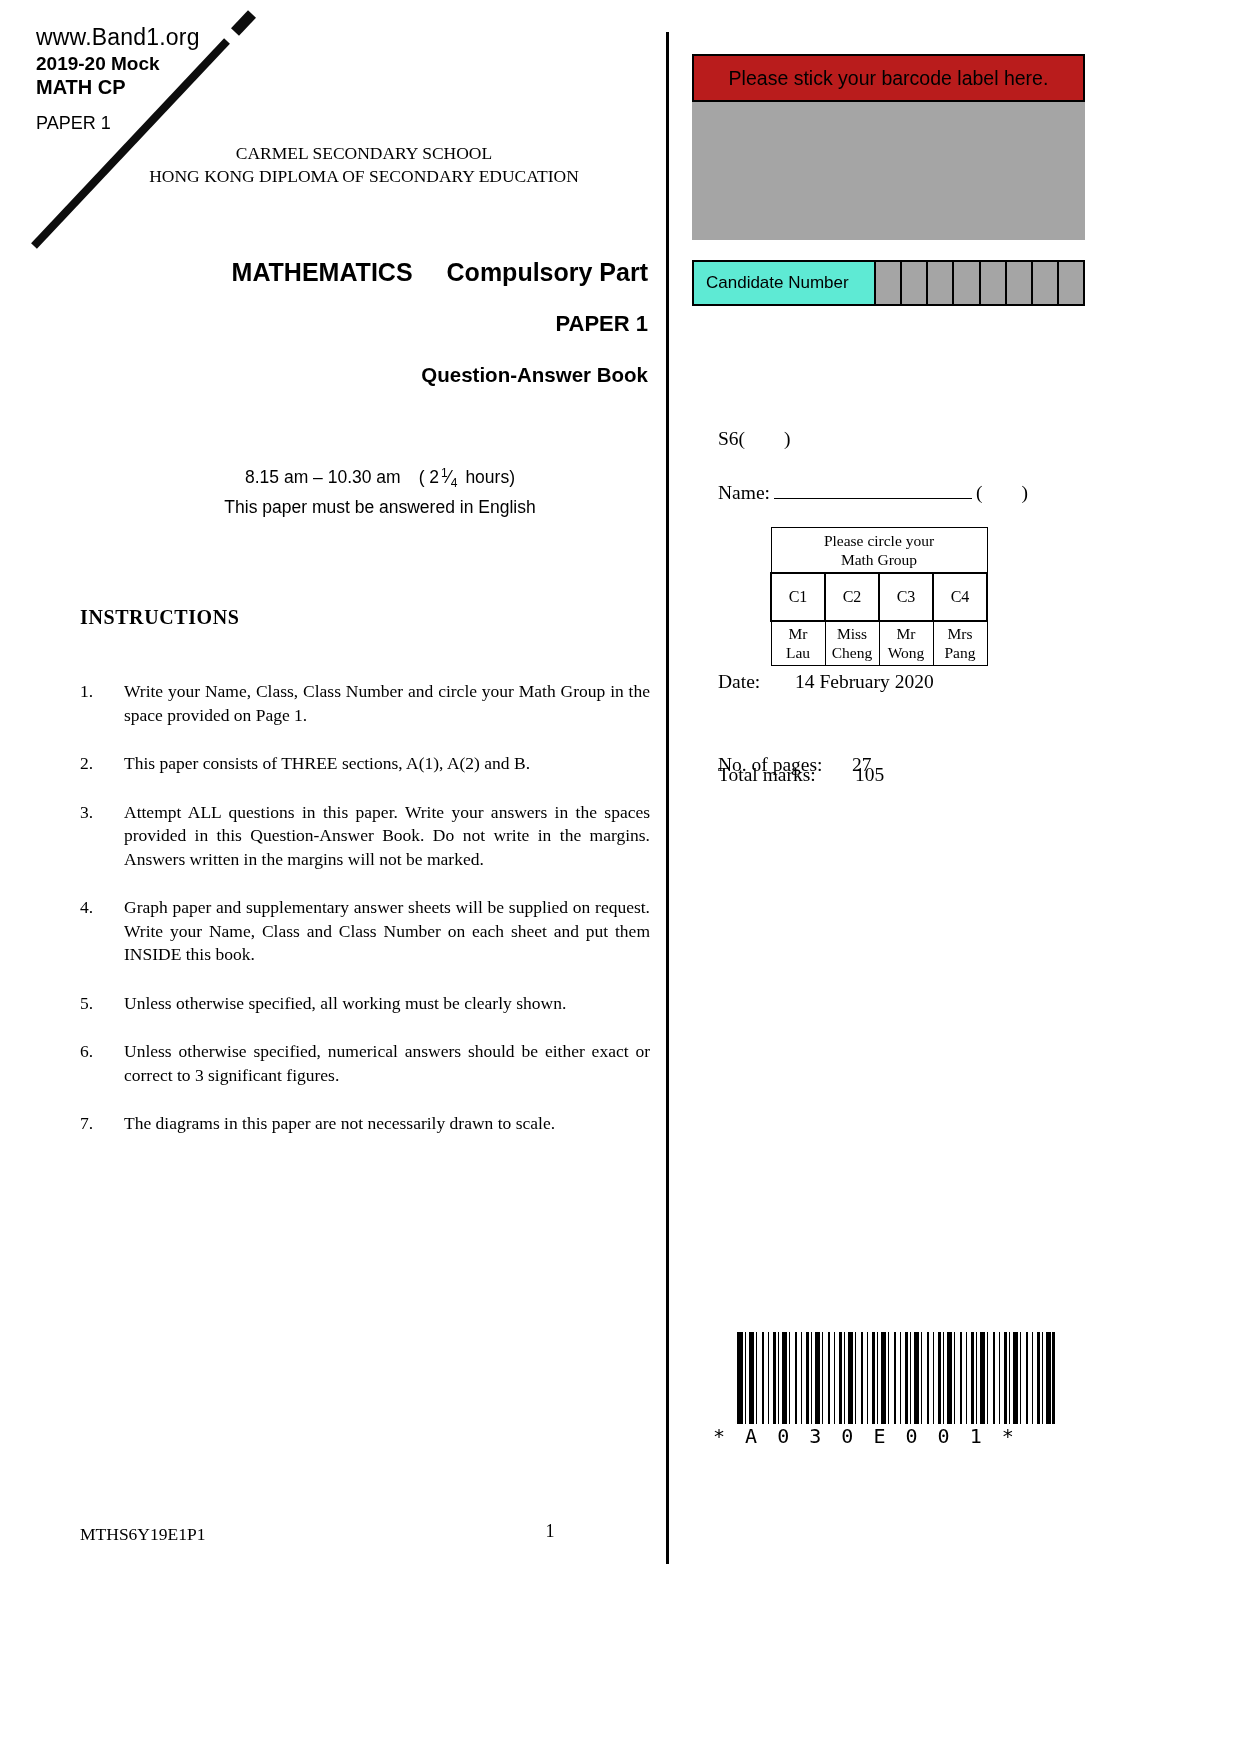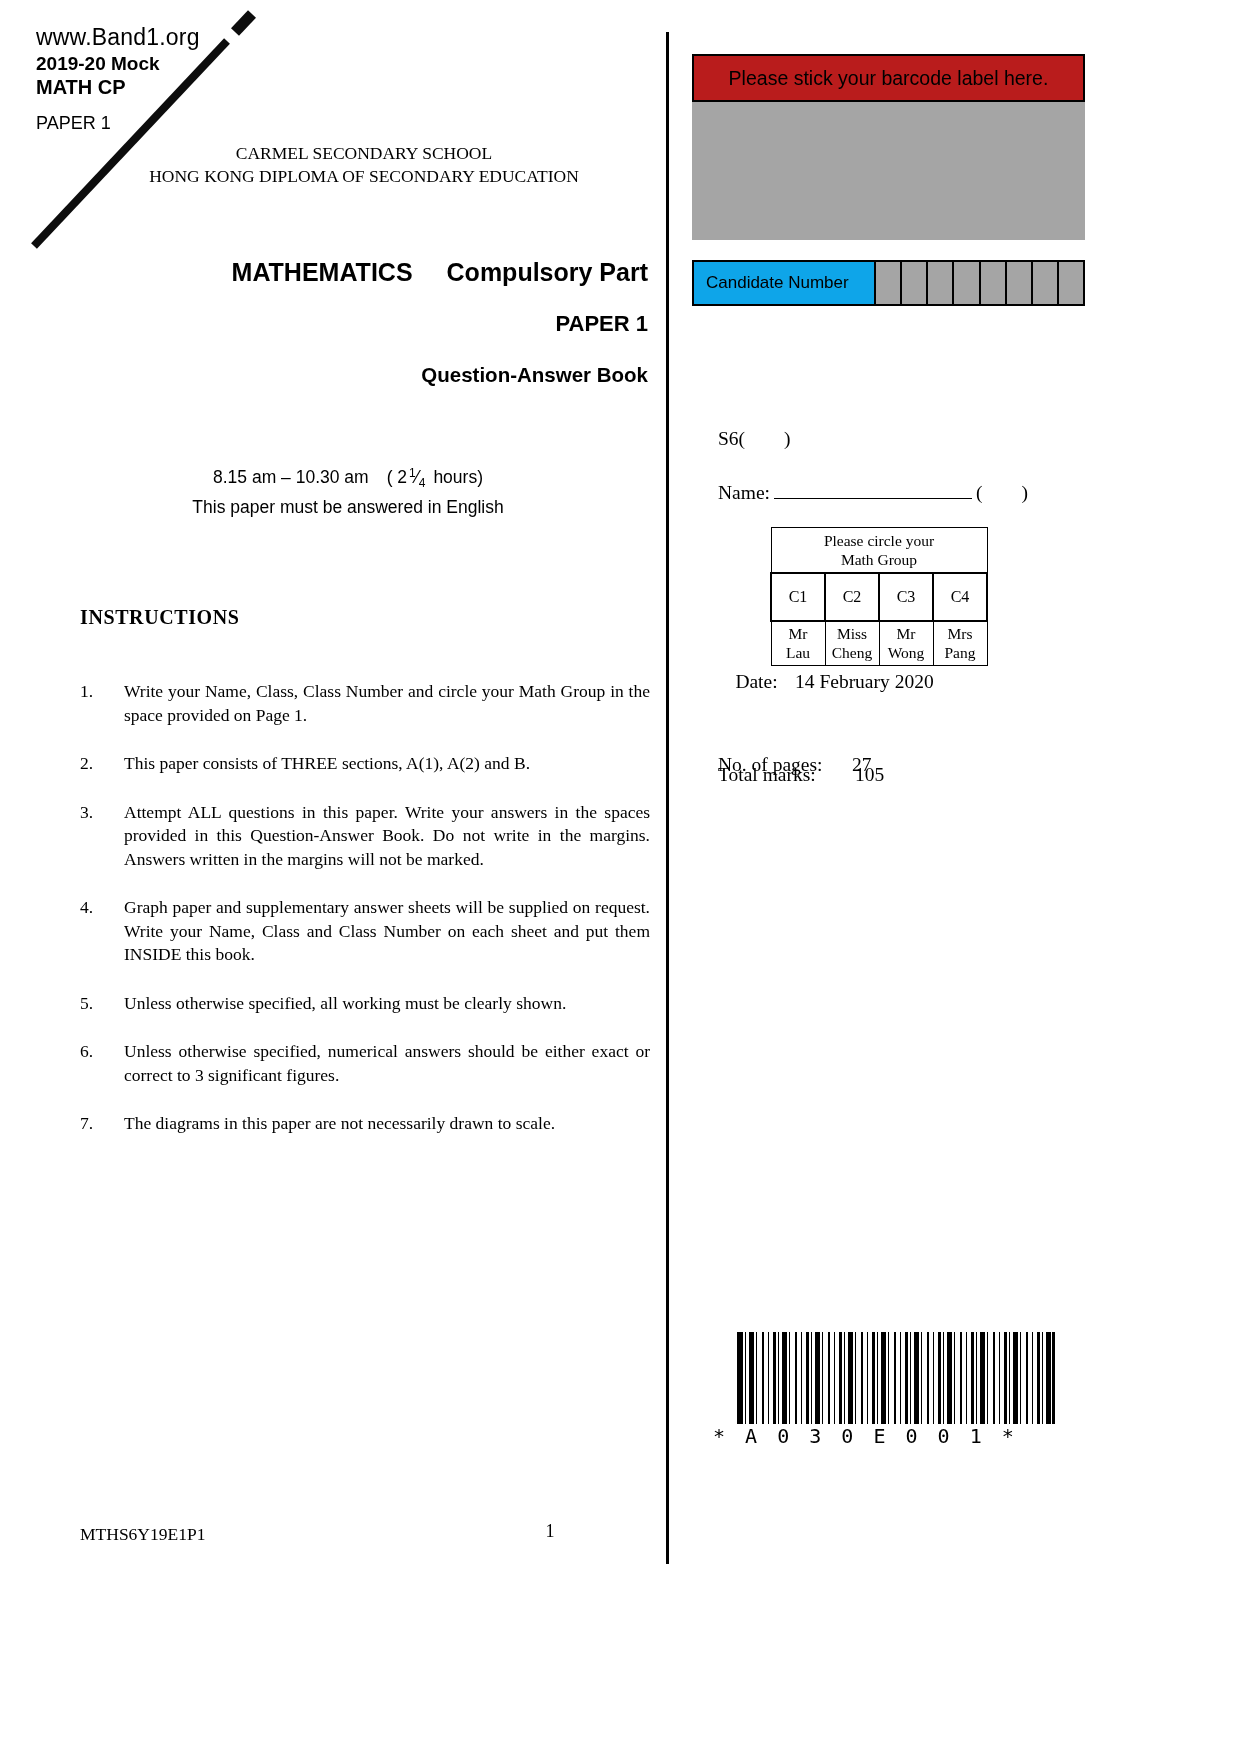--- a/index.html
+++ b/index.html
@@ -25,21 +25,21 @@
 
   
   .title-block { position:absolute; left:80px; top:258px; width:568px; text-align:right;
                  font-family:"Liberation Sans", sans-serif; font-weight:bold; }
   .title-main  { font-size:25px; }
   .title-main .part { margin-left:34px; }
   .title-paper { font-size:22px; margin-top:24px; }
   .title-book  { font-size:20.5px; margin-top:26px; }
 
   
-  .time-block { position:absolute; left:64px; top:466px; width:568px; text-align:center;
+  .time-block { position:absolute; left:96px; top:466px; width:568px; text-align:center;
                 font-family:"Liberation Sans", sans-serif; font-size:17.5px; }
   .time-block .line2 { margin-top:7px; }
   .frac { display:inline-block; margin:0 2px; }
   .frac sup { font-size:12px; vertical-align:6px; }
   .frac sub { font-size:12px; vertical-align:-4px; }
   .dur-close { margin-left:6px; }
   .sched { margin-right:18px; }
 
   
   .ins-heading { position:absolute; left:80px; top:606px; font-weight:bold;
@@ -58,39 +58,39 @@
   .divider { position:absolute; left:666px; top:32px; width:3px; height:1532px; background:#000; }
 
   
   .barcode-label-box { position:absolute; left:692px; top:54px; width:389px; height:44px;
     border:2px solid #000; display:flex; align-items:center; justify-content:center;
     font-family:"Liberation Sans", sans-serif; font-size:19.5px; background:#b91c1c; }
   .gray-area { position:absolute; left:692px; top:102px; width:393px; height:138px; background:#a5a5a5; }
 
   .candidate-box { position:absolute; left:692px; top:260px; width:389px; height:42px;
     border:2px solid #000; display:flex; font-family:"Liberation Sans", sans-serif; }
-  .candidate-label { display:flex; align-items:center; padding-left:12px; font-size:17px; width:168px; flex:none; background:#0ea5e9; }
+  .candidate-label { display:flex; align-items:center; padding-left:12px; font-size:17px; width:168px; flex:none; background:#5eead4; }
   .candidate-cells { flex:1; display:flex; }
   .candidate-cell  { flex:1; background:#a5a5a5; border-left:2px solid #000; }
 
   .pre { white-space:pre; }
   .s6-line   { position:absolute; left:718px; top:428px; font-size:19.5px; }
   .name-line { position:absolute; left:718px; top:478px; font-size:19.5px; }
   .name-underline { display:inline-block; width:198px; height:20px;
                     border-bottom:1.5px solid #000; margin:0 4px; }
 
   .mg-table { position:absolute; left:770px; top:527px; border-collapse:collapse;
               font-size:15.5px; text-align:center; }
   .mg-table td, .mg-table th { border:1.5px solid #000; }
   .mg-head td { padding:3px 10px; line-height:19px; }
   .mg-c th { border:2.5px solid #000; font-weight:normal; font-size:16px; padding:14px 0; width:52px; }
   .mg-t td { padding:3px 2px; line-height:18.5px; }
 
   .meta { position:absolute; left:718px; font-size:19.5px; }
-  .meta-date  { top:671px;text-align:center; }
+  .meta-date  { top:671px; }
   .meta-pages { top:718px;margin-top:36px; }
   .meta-marks { top:764px; }
   .meta .lbl { display:inline-block; }
   .meta-date  .lbl { width:77px; }
   .meta-pages .lbl { width:134px; }
   .meta-marks .lbl { width:137px; }
 
   .barcode { position:absolute; left:737px; top:1332px; width:312px; height:92px;
     background:
       repeating-linear-gradient(90deg,

